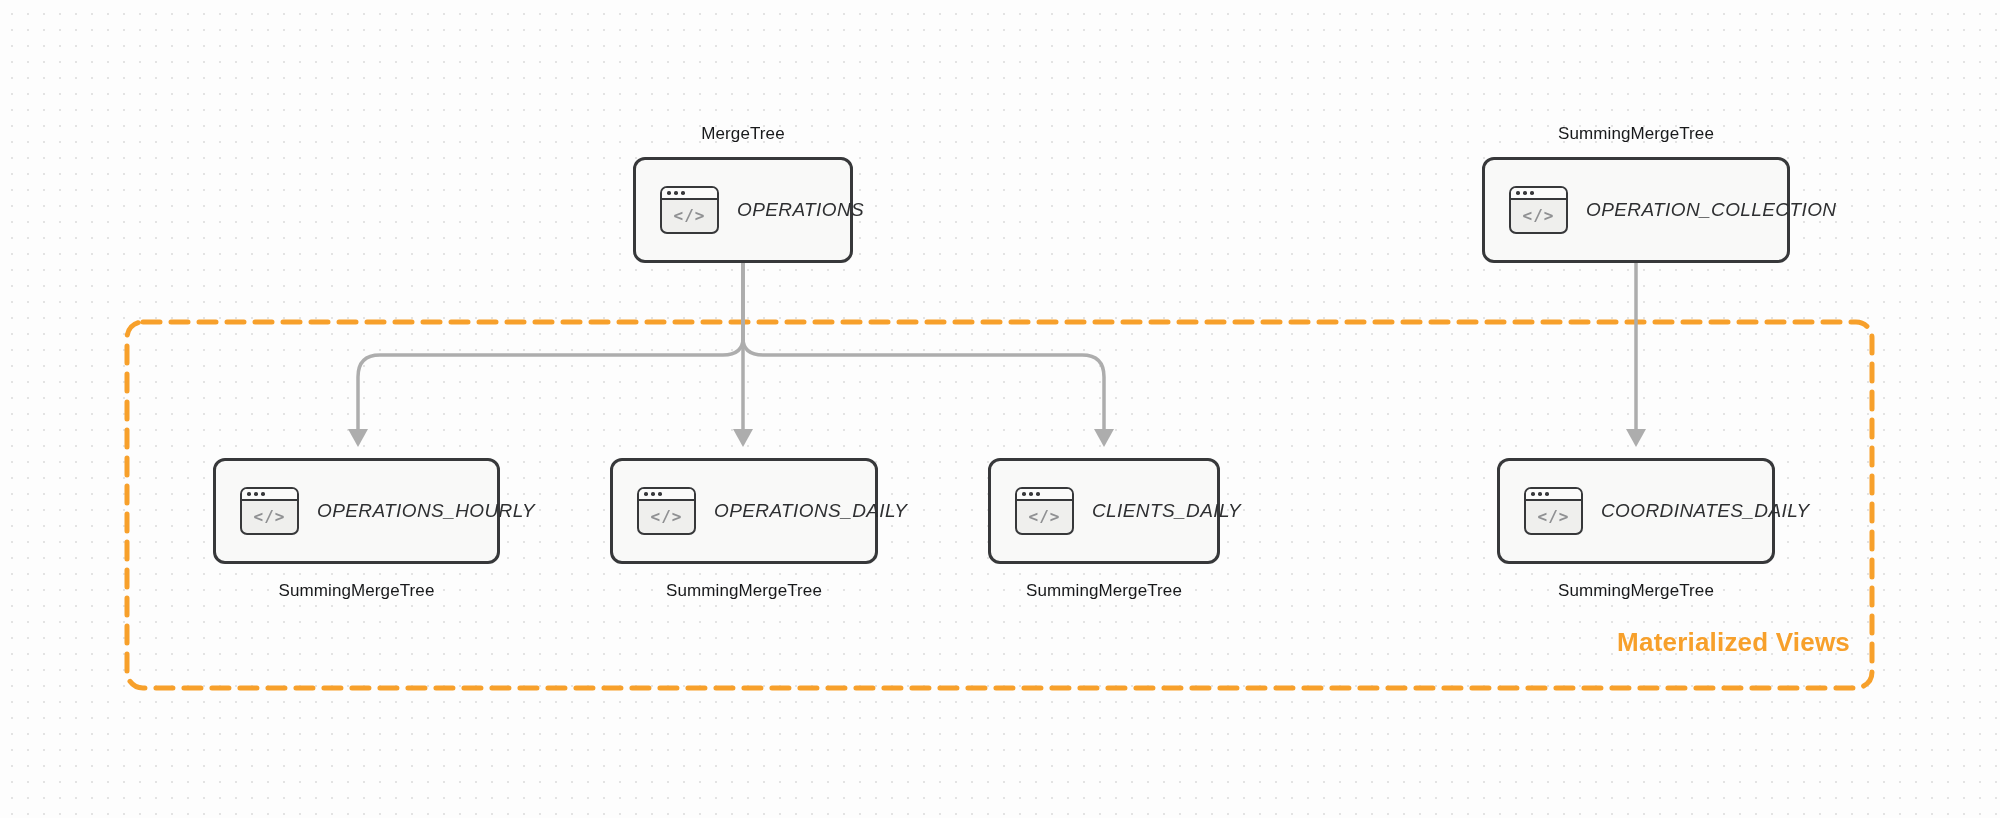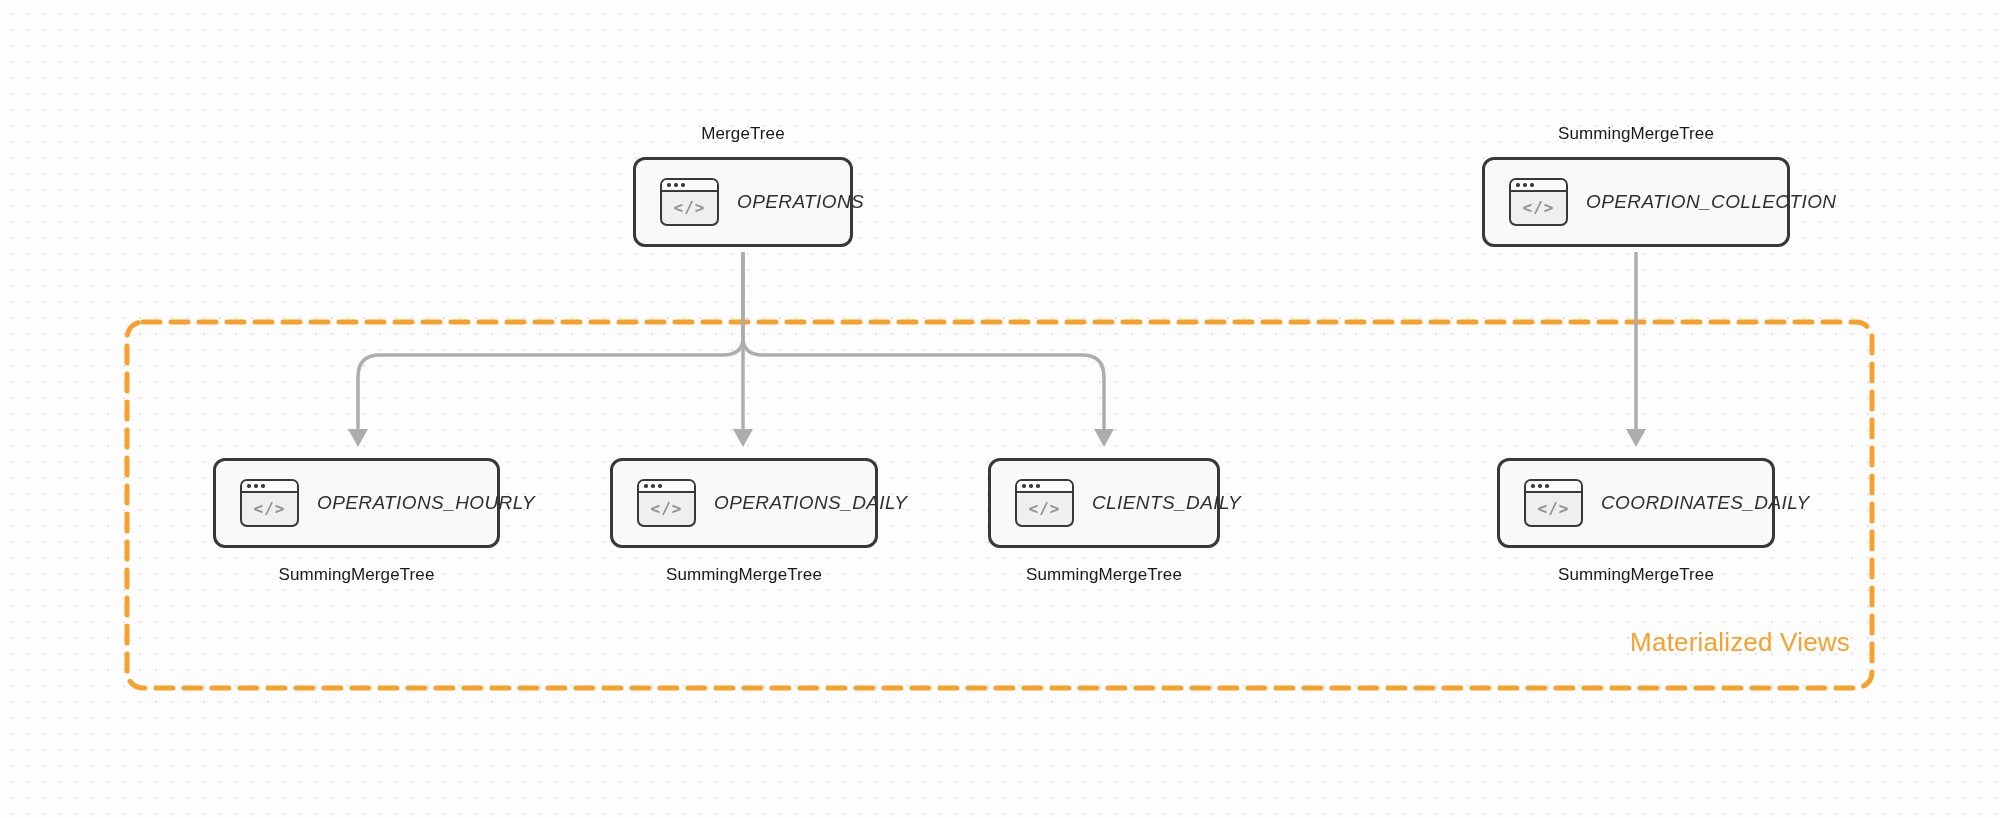--- a/index.html
+++ b/index.html
@@ -23,21 +23,21 @@
     background-image: radial-gradient(var(--dot) 1.4px, transparent 1.4px);
     background-size: 16px 16px;
     background-position: 4px 6px;
     overflow: hidden;
     position: relative;
   }
   .canvas { position: absolute; inset: 0; }
   svg.edge-layer { position: absolute; left: 0; top: 0; pointer-events: none; }
 
   
-  .node { position: absolute; height: 90px; }
+  .node { position: absolute; height: 106px; }
   .node-box {
     width: 100%; height: 100%;
     background: var(--node-fill);
     border: 3px solid var(--node-border);
     border-radius: 12px;
     display: flex;
     align-items: center;
     padding-left: 24px;
     gap: 18px;
   }
@@ -97,21 +97,21 @@
     color: var(--icon-glyph);
     padding-bottom: 2px;
   }
 
   
   .group-caption {
     position: absolute;
     top: 627px;
     right: 150px;
     font-size: 26px;
-    font-weight: 400;
+    font-weight: 700;
     color: var(--accent);
     letter-spacing: 0.2px;
   }
 </style>
 </head>
 <body>
 
 <div class="canvas">
 
   <svg class="edge-layer" width="2000" height="818" viewBox="0 0 2000 818">

